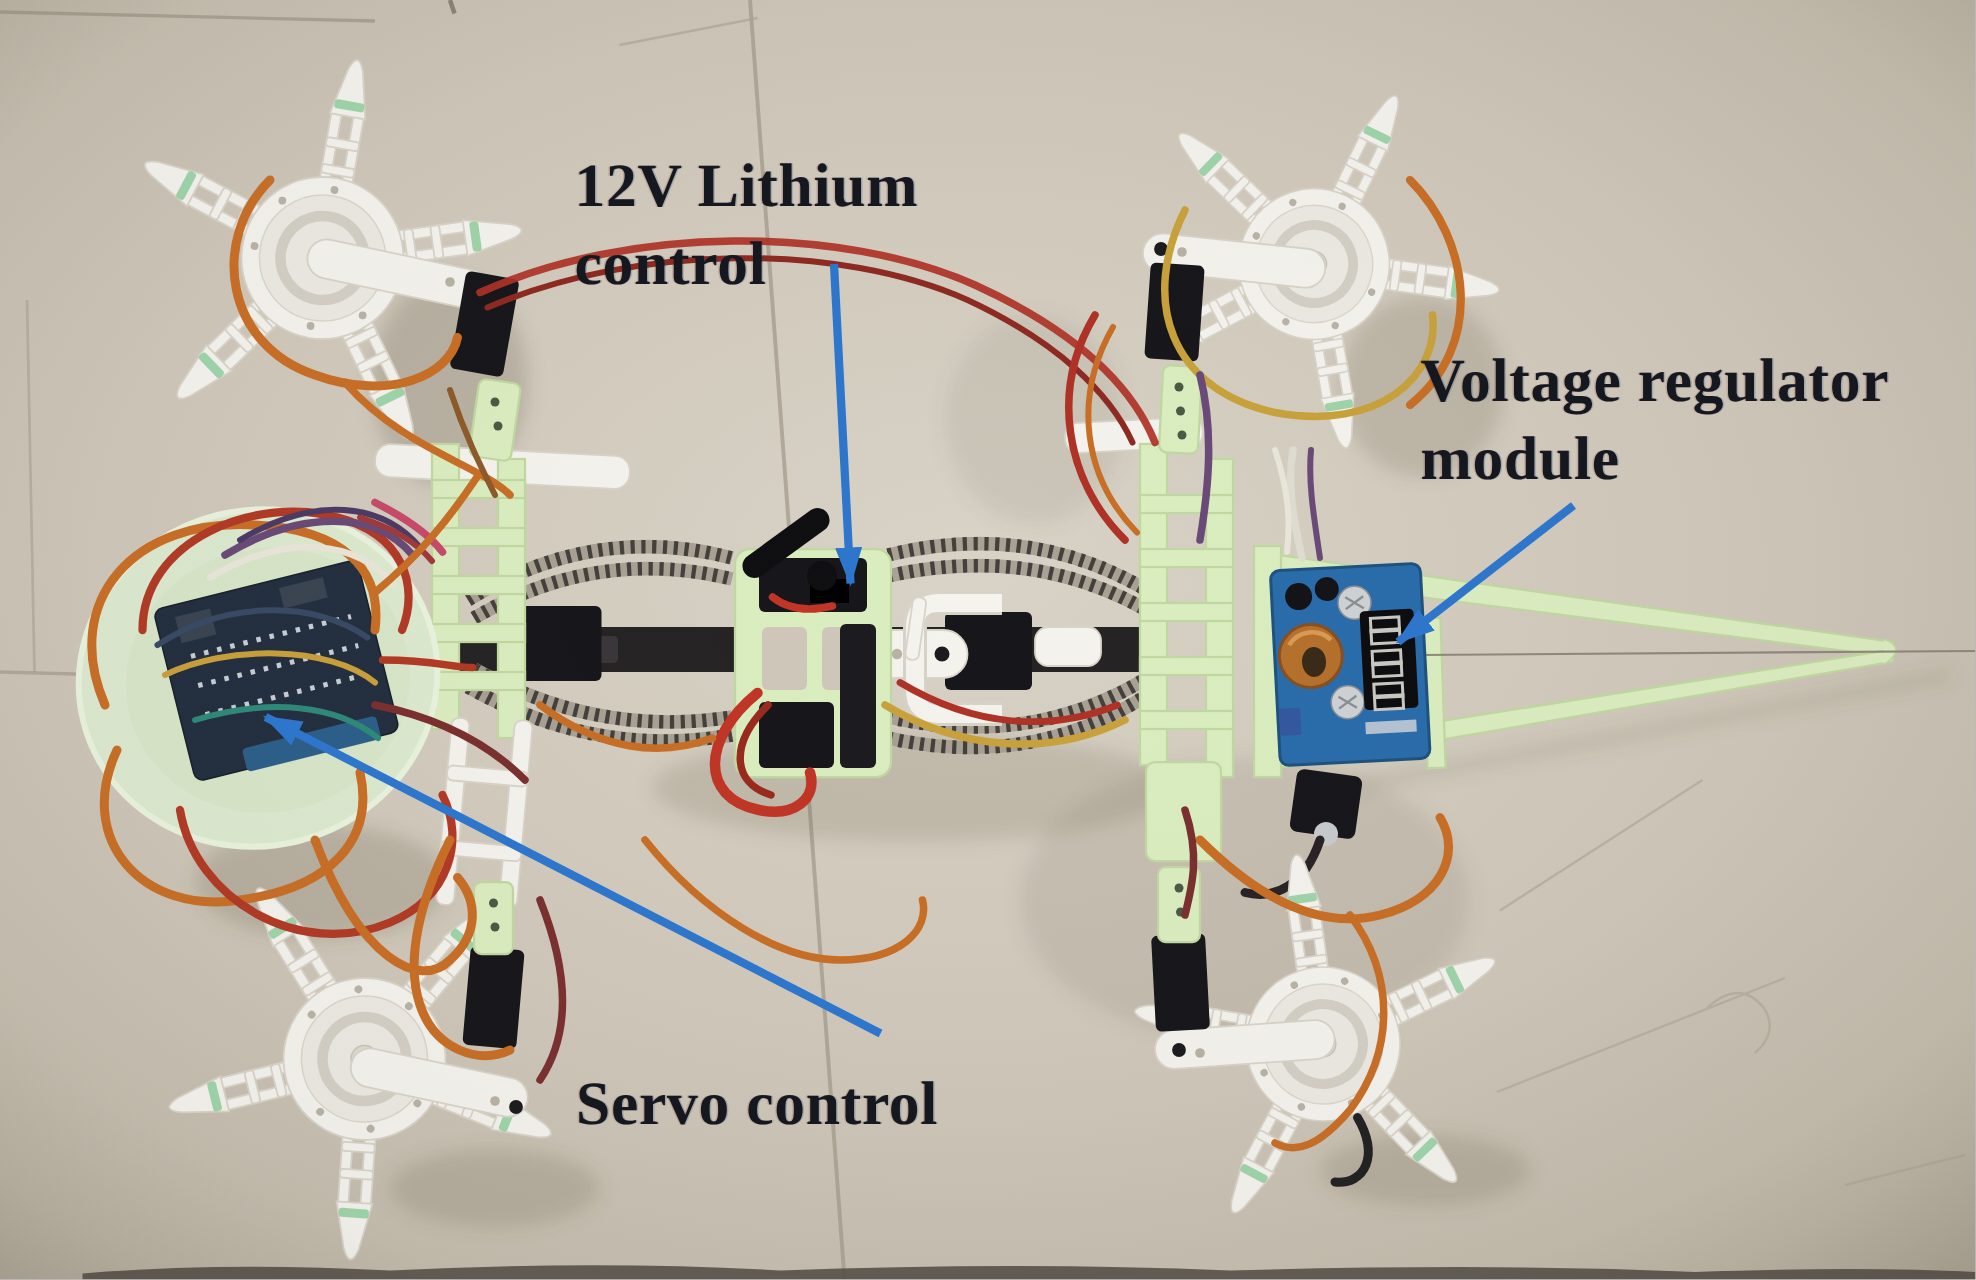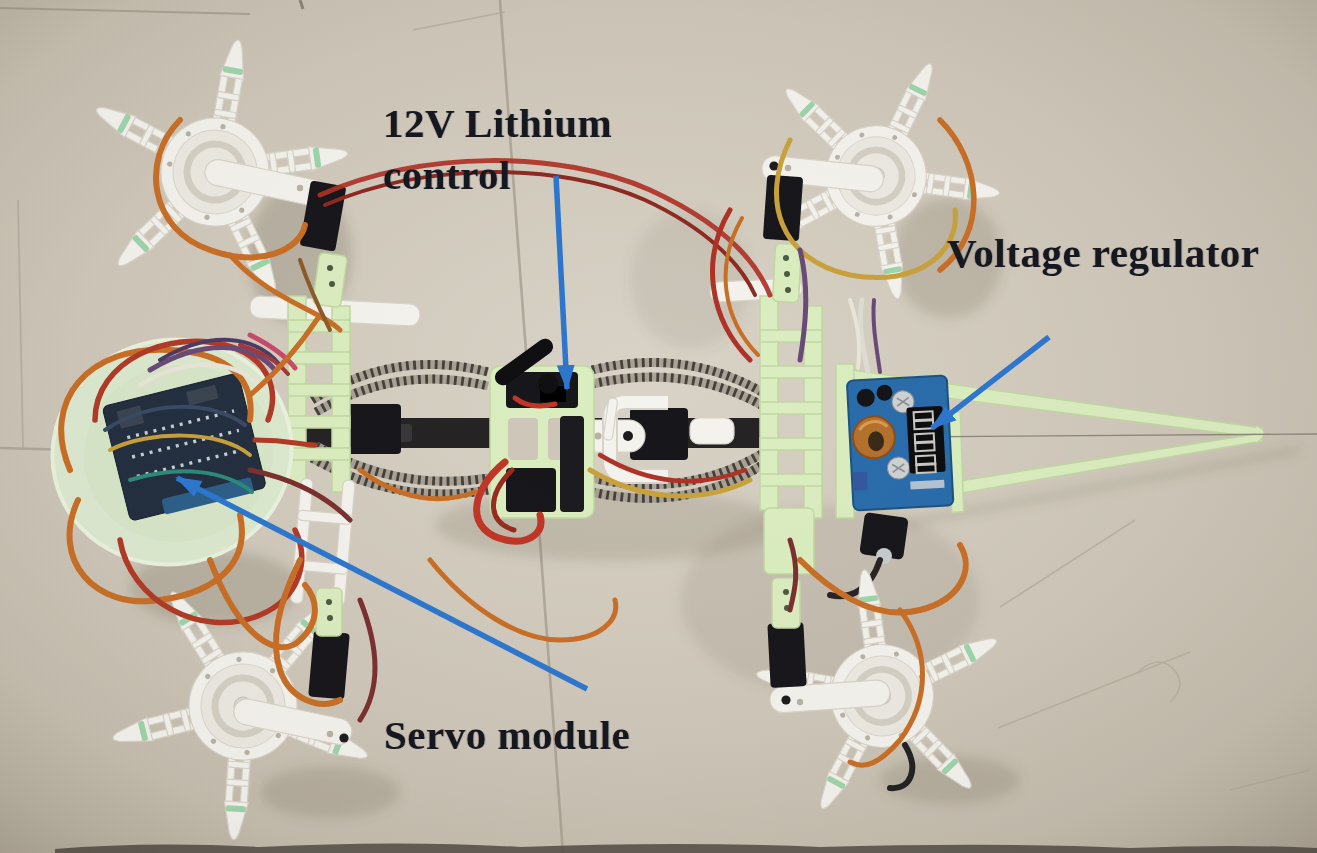--- a/index.html
+++ b/index.html
@@ -349,19 +349,20 @@
   </g>
 </svg>
 
 <div class="figlabel" style="left: 383px; top: 97px; color: rgb(21, 24, 30);">
   <div>12V Lithium</div>
   <div>control</div>
 </div>
 
 <div class="figlabel" style="left: 947px; top: 227px; color: rgb(21, 24, 30);">
   <div>Voltage regulator</div>
+  <div>module</div>
 </div>
 
 <div class="figlabel" style="left: 384px; top: 709px; color: rgb(21, 24, 30);">
-  <div>Servo module</div>
+  <div>Servo control</div>
 </div>
 
 </div>
 
 </body></html>

